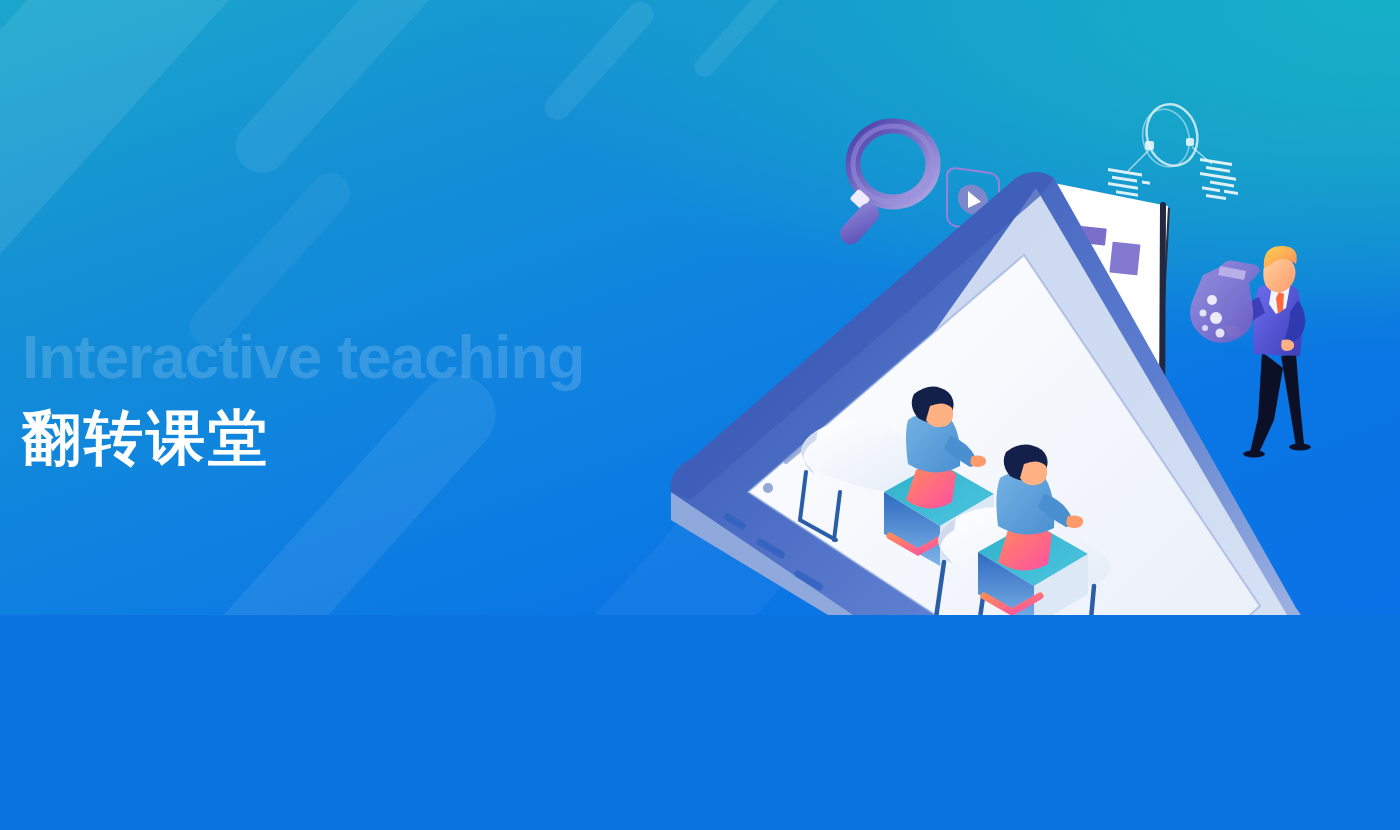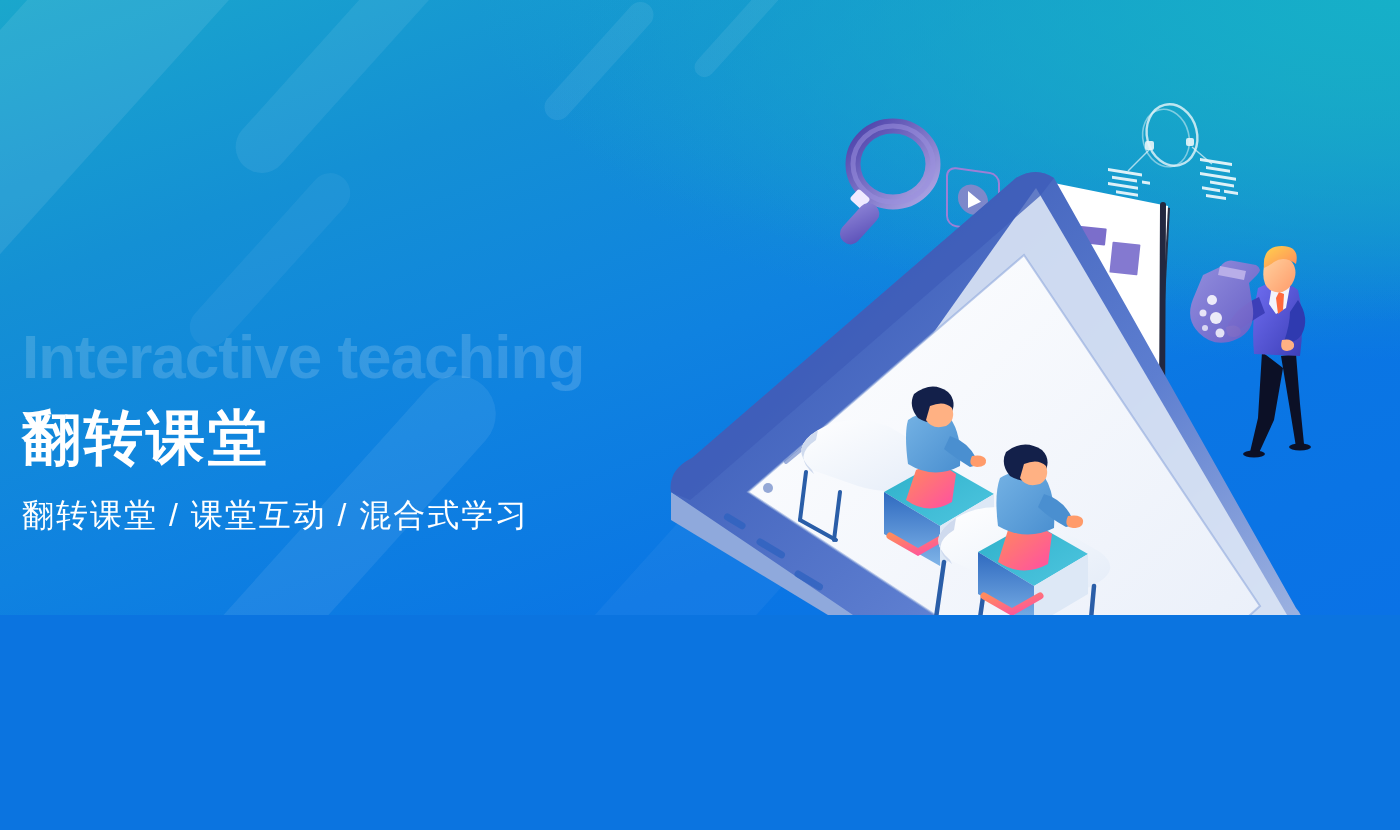--- a/index.html
+++ b/index.html
@@ -60,21 +60,20 @@
   <div class="cap d1"></div>
   <div class="cap d7"></div>
   <div class="cap d2"></div>
   <div class="cap d3"></div>
   <div class="cap d4"></div>
   <div class="cap d5"></div>
   <div class="cap d6"></div>
 
   <div class="ghost">Interactive teaching</div>
   <h1 class="title">翻转课堂</h1>
-  <div class="subtitle">翻转课堂 / 课堂互动 / 混合式学习</div>
 
   <div class="art">
   <svg width="1400" height="830" viewBox="0 0 1400 830" xmlns="http://www.w3.org/2000/svg">
     <defs>
       <linearGradient id="gPurple" x1="0" y1="0" x2="1" y2="1">
         <stop offset="0" stop-color="#4a3fa8"></stop>
             <stop offset="1" stop-color="#b0a8e6"></stop>
       </linearGradient>
       <linearGradient id="gPurple2" x1="0" y1="0" x2="1" y2="1">
         <stop offset="0" stop-color="#8d84d6"></stop>

